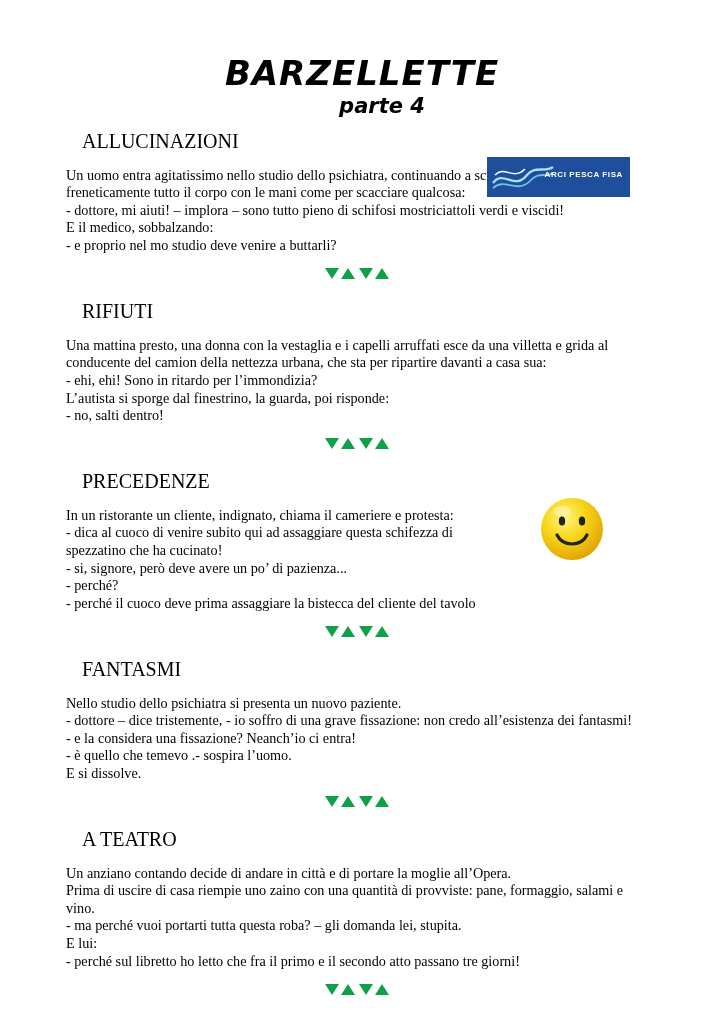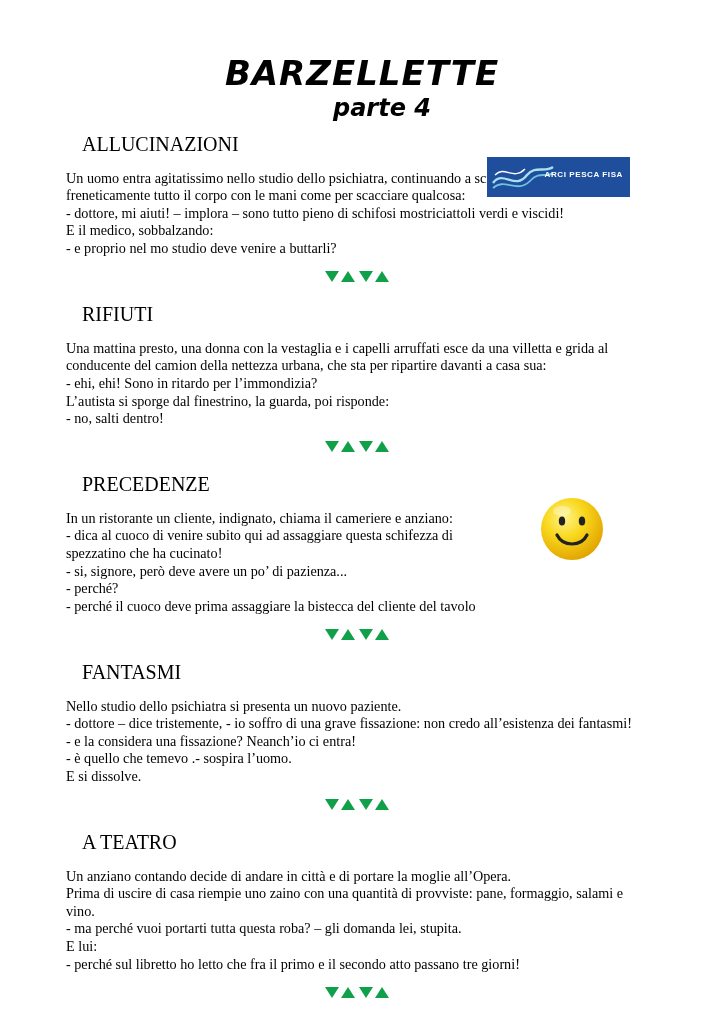--- a/index.html
+++ b/index.html
@@ -36,21 +36,21 @@
     letter-spacing: 1px;
     line-height: 1;
     margin: 0;
     
     text-transform: uppercase;
   }
   .doc-subtitle {
     font-family: "DejaVu Sans", sans-serif;
     font-weight: bold;
     font-style: italic;
-    font-size: 24px;
+    font-size: 21px;
     line-height: 1;
     margin: 6px 0 0 0;
     padding-left: 40px;
   }
 
   
   .logo {
     position: absolute;
     left: 487px;
     top: 157px;
@@ -185,21 +185,21 @@
       <svg width="78" height="16" viewBox="0 0 78 16">
         <polygon points="2,3 16,3 9,14" fill="#11a04a"></polygon>
         <polygon points="18,14 25,3 32,14" fill="#11a04a"></polygon>
         <polygon points="36,3 50,3 43,14" fill="#11a04a"></polygon>
         <polygon points="52,14 59,3 66,14" fill="#11a04a"></polygon>
       </svg>
     </div>
 
     <div class="joke narrow">
       <p class="joke-title">PRECEDENZE</p>
-      <p class="joke-line">In un ristorante un cliente, indignato, chiama il cameriere e anziano:</p>
+      <p class="joke-line">In un ristorante un cliente, indignato, chiama il cameriere e protesta:</p>
       <p class="joke-line">- dica al cuoco di venire subito qui ad assaggiare questa schifezza di</p>
       <p class="joke-line">spezzatino che ha cucinato!</p>
       <p class="joke-line">- si, signore, però deve avere un po’ di pazienza...</p>
       <p class="joke-line">- perché?</p>
       <p class="joke-line">- perché il cuoco deve prima assaggiare la bistecca del cliente del tavolo</p>
     </div>
 
     <div class="sep">
       <svg width="78" height="16" viewBox="0 0 78 16">
         <polygon points="2,3 16,3 9,14" fill="#11a04a"></polygon>

